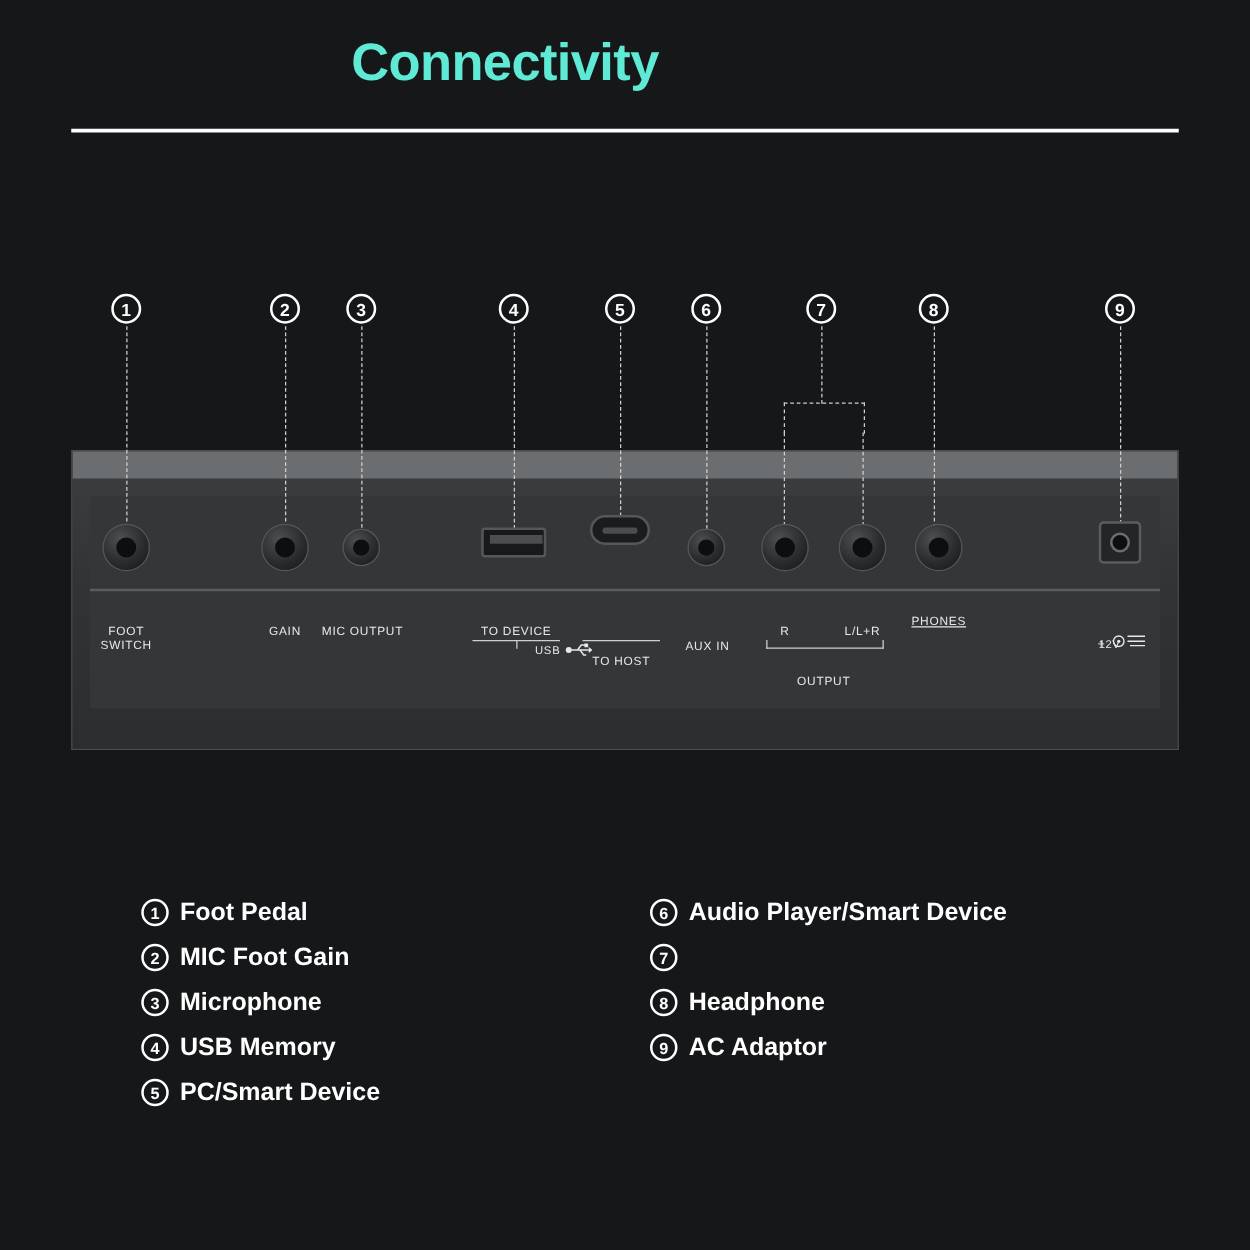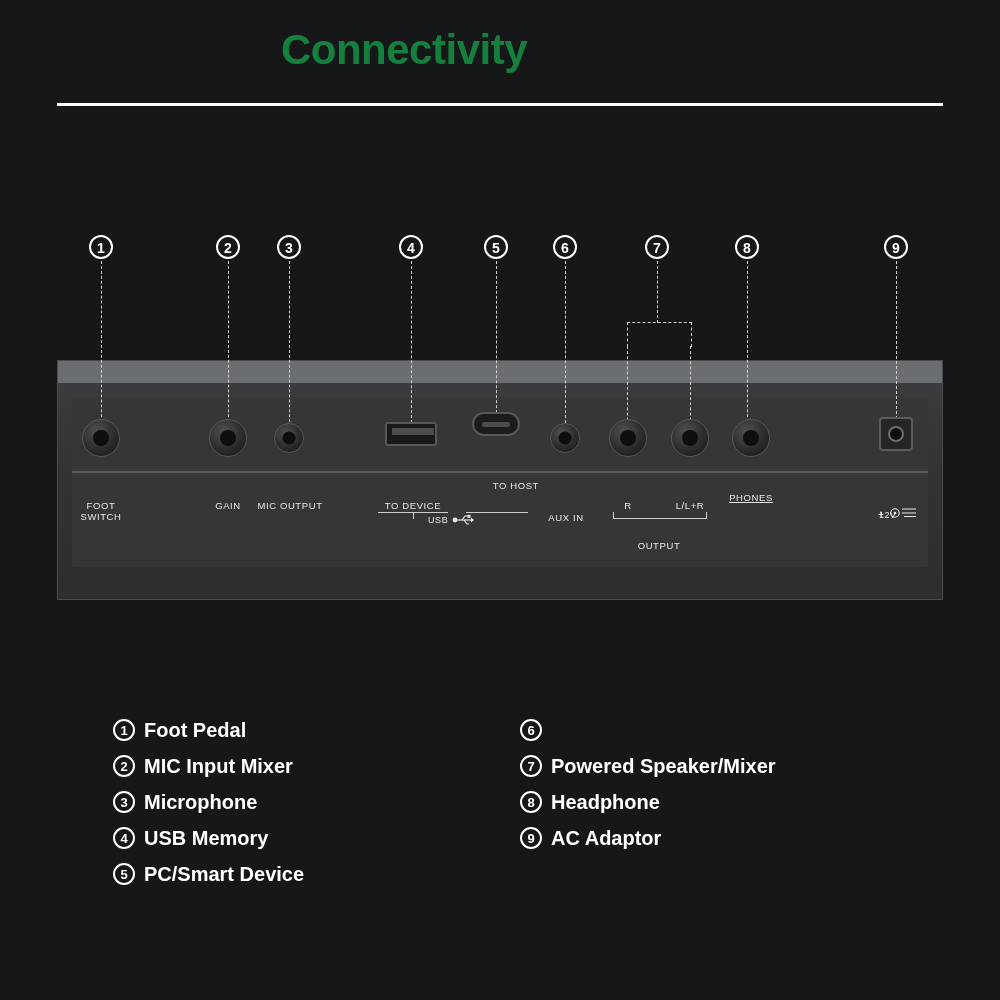--- a/index.html
+++ b/index.html
@@ -19,21 +19,21 @@
   
   .page-title {
     position: absolute;
     top: 26px;
     left: 0;
     width: 808px;
     text-align: center;
     font-size: 42px;
     font-weight: bold;
     letter-spacing: -0.5px;
-    color: #15803d;
+    color: #5eead4;
   }
   .title-rule {
     position: absolute;
     top: 103px;
     left: 57px;
     width: 886px;
     height: 3px;
     background: #ffffff;
   }
 
@@ -312,21 +312,21 @@
 <div class="jack big" style="left:732px; top:419px;">
     <span class="hole"></span>
   </div>
 <div class="dc-jack" style="left:879px; top:417px;"></div>
 
 <div class="panel-label" style="left:61px;  top:500px; width:80px;">FOOT
 SWITCH</div>
 <div class="panel-label" style="left:188px; top:500px; width:80px;">GAIN</div>
 <div class="panel-label" style="left:245px; top:500px; width:90px;">MIC OUTPUT</div>
 <div class="panel-label" style="left:368px; top:500px; width:90px;">TO DEVICE</div>
-<div class="panel-label" style="left:455px; top:480px; width:84px;text-align:right;">TO HOST</div>
+<div class="panel-label" style="left:455px; top:524px; width:84px;">TO HOST</div>
 <div class="panel-label" style="left:526px; top:500px; width:80px;margin-top:12px;">AUX IN</div>
 <div class="panel-label" style="left:608px; top:500px; width:40px;">R</div>
 <div class="panel-label" style="left:660px; top:500px; width:60px;">L/L+R</div>
 <div class="panel-label" style="left:711px; top:492px; width:80px;text-decoration:underline;">PHONES</div>
 <div class="panel-label" style="left:629px; top:515px; width:60px;margin-top:25px;">OUTPUT</div>
 
 <div style="position:absolute;left:378px;top:512px;width:70px;height:1px;background:#cfcfcf;z-index:5;"></div>
 <div style="position:absolute;left:466px;top:512px;width:62px;height:1px;background:#cfcfcf;z-index:5;"></div>
 <div class="group-bracket" style="left:613px;top:512px;width:92px;height:6px;z-index:5;"></div>
 <div style="position:absolute;left:413px;top:512px;width:1px;height:7px;background:#cfcfcf;z-index:5;"></div>
@@ -350,43 +350,43 @@
 </svg>
 
 <div class="legend">
   <div class="legend-col left">
     <div class="legend-item">
       <span class="legend-num">1</span>
       <span>Foot Pedal</span>
     </div>
     <div class="legend-item">
       <span class="legend-num">2</span>
-      <span>MIC Input Mixer</span>
+      <span>MIC Foot Gain</span>
     </div>
     <div class="legend-item">
       <span class="legend-num">3</span>
       <span>Microphone</span>
     </div>
     <div class="legend-item">
       <span class="legend-num">4</span>
       <span>USB Memory</span>
     </div>
     <div class="legend-item">
       <span class="legend-num">5</span>
       <span>PC/Smart Device</span>
     </div>
   </div>
 
   <div class="legend-col right">
     <div class="legend-item">
       <span class="legend-num">6</span>
+      <span>Audio Player/Smart Device</span>
     </div>
     <div class="legend-item">
       <span class="legend-num">7</span>
-      <span>Powered Speaker/Mixer</span>
     </div>
     <div class="legend-item">
       <span class="legend-num">8</span>
       <span>Headphone</span>
     </div>
     <div class="legend-item">
       <span class="legend-num">9</span>
       <span>AC Adaptor</span>
     </div>
   </div>

